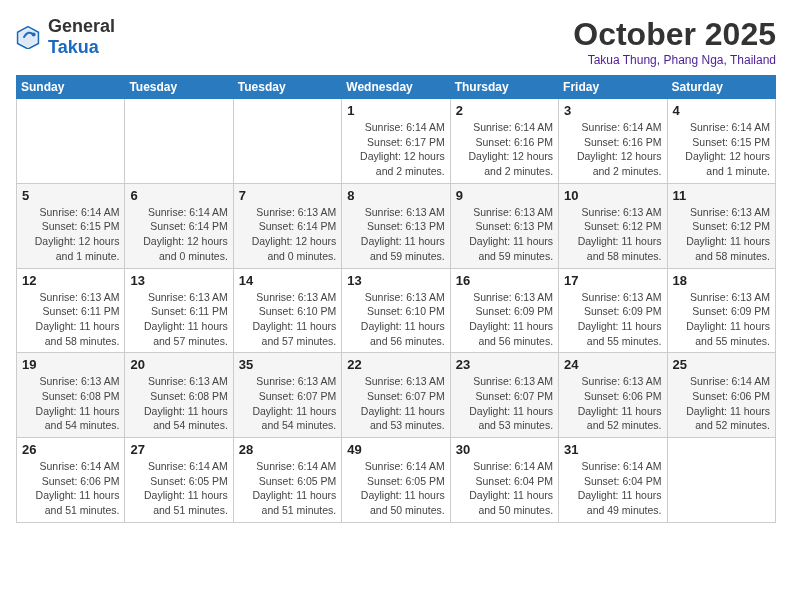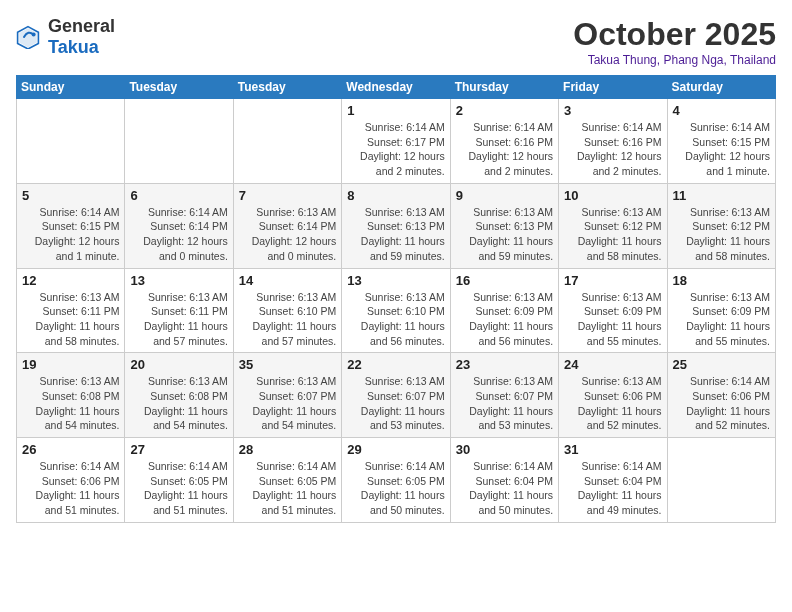--- a/index.html
+++ b/index.html
@@ -328,21 +328,21 @@
 and 51 minutes.</div>
         </td>
         <td>
           <span class="day-num">28</span>
           <div class="day-info" style="white-space: pre-line;">Sunrise: 6:14 AM
 Sunset: 6:05 PM
 Daylight: 11 hours
 and 51 minutes.</div>
         </td>
         <td>
-          <span class="day-num">29</span>
+          <span class="day-num">49</span>
           <div class="day-info" style="white-space: pre-line;">Sunrise: 6:14 AM
 Sunset: 6:05 PM
 Daylight: 11 hours
 and 50 minutes.</div>
         </td>
         <td>
           <span class="day-num">30</span>
           <div class="day-info" style="white-space: pre-line;">Sunrise: 6:14 AM
 Sunset: 6:04 PM
 Daylight: 11 hours

